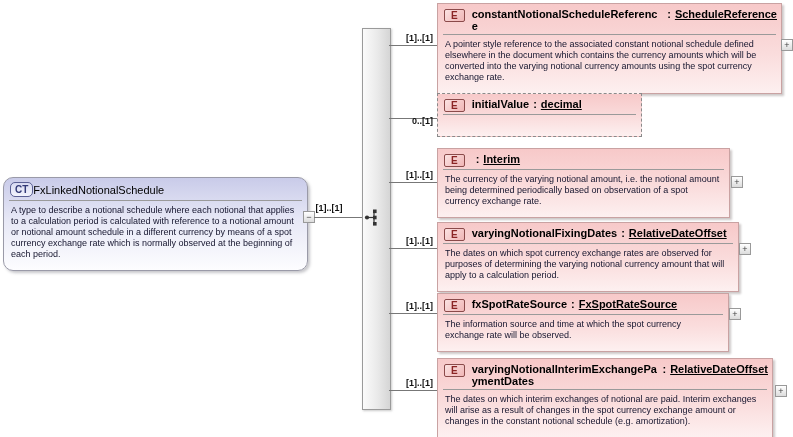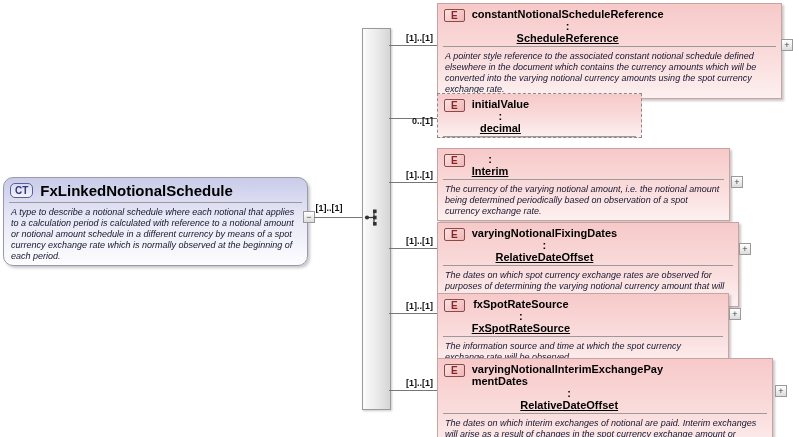--- a/index.html
+++ b/index.html
@@ -9,49 +9,49 @@
     font-family:"Liberation Sans",sans-serif;
   }
   .abs{position:absolute;}
   
   .ct-box{
     left:3px;top:177px;width:303px;min-height:83px;
     border:1px solid #9a9aa8;border-radius:10px;
     background:linear-gradient(to bottom,#c9cbe9 0%,#e7e8f6 45%,#fdfdff 100%);
     box-shadow:2px 2px 3px rgba(130,130,140,.45);
   }
-  .ct-head{display:flex;align-items:center;gap:7px;padding:4px 6px 3px 6px;}
+  .ct-head{display:flex;align-items:center;padding:4px 6px 3px 6px;}
   .ct-badge{
     font-weight:bold;font-size:10px;color:#333a77;
     border:1.5px solid #5a5f93;border-radius:5px;
     background:linear-gradient(#d8daf2,#f2f3fc);
     padding:1px 4px;
   }
-  .ct-title{font-weight:bold;font-size:15px;color:#000;}
+  .ct-title{font-weight:normal;font-size:11px;color:#000;}
   .divider{border-top:1px solid #9a9a9a;margin:0 5px;}
   .desc{
-    font-style:italic;font-size:9px;line-height:1.22;color:#15152e;
-    padding:4px 7px 3px 7px;
+    font-size:9px;line-height:1.22;color:#15152e;
+    padding:4px 7px 10px 7px;
   }
   
   .el-box{
     left:437px;
     border:1px solid #c9a2a2;
     background:linear-gradient(to bottom,#f7c9c9 0%,#fadcdc 55%,#fdf0f0 100%);
     box-shadow:2px 2px 2px rgba(130,120,120,.4);
   }
   .el-box.optional{border:1px dashed #8a8a8a;box-shadow:none;}
   .el-head{display:flex;align-items:flex-start;gap:7px;padding:4px 4px 2px 6px;}
   .el-badge{
     flex:0 0 auto;font-weight:bold;font-size:10px;color:#8b2525;
     border:1px solid #8a4a4a;border-radius:2px;
     background:linear-gradient(135deg,#fbe2e2,#f0b6b6);
     padding:0 6px;margin-top:1px;
   }
-  .el-title{display:flex;align-items:center;font-weight:bold;font-size:11px;color:#000;flex-direction:column;}
+  .el-title{display:flex;align-items:flex-start;font-weight:bold;font-size:11px;color:#000;}
   .el-name{max-width:195px;word-break:break-all;}
   .colon{margin:0 4px;white-space:nowrap;}
   .el-type{white-space:nowrap;text-decoration:underline;}
   
   .hline{height:1px;background:#777;}
   .card{
     font-size:9px;font-weight:bold;color:#111;
     width:80px;text-align:right;
   }
   .bar{

